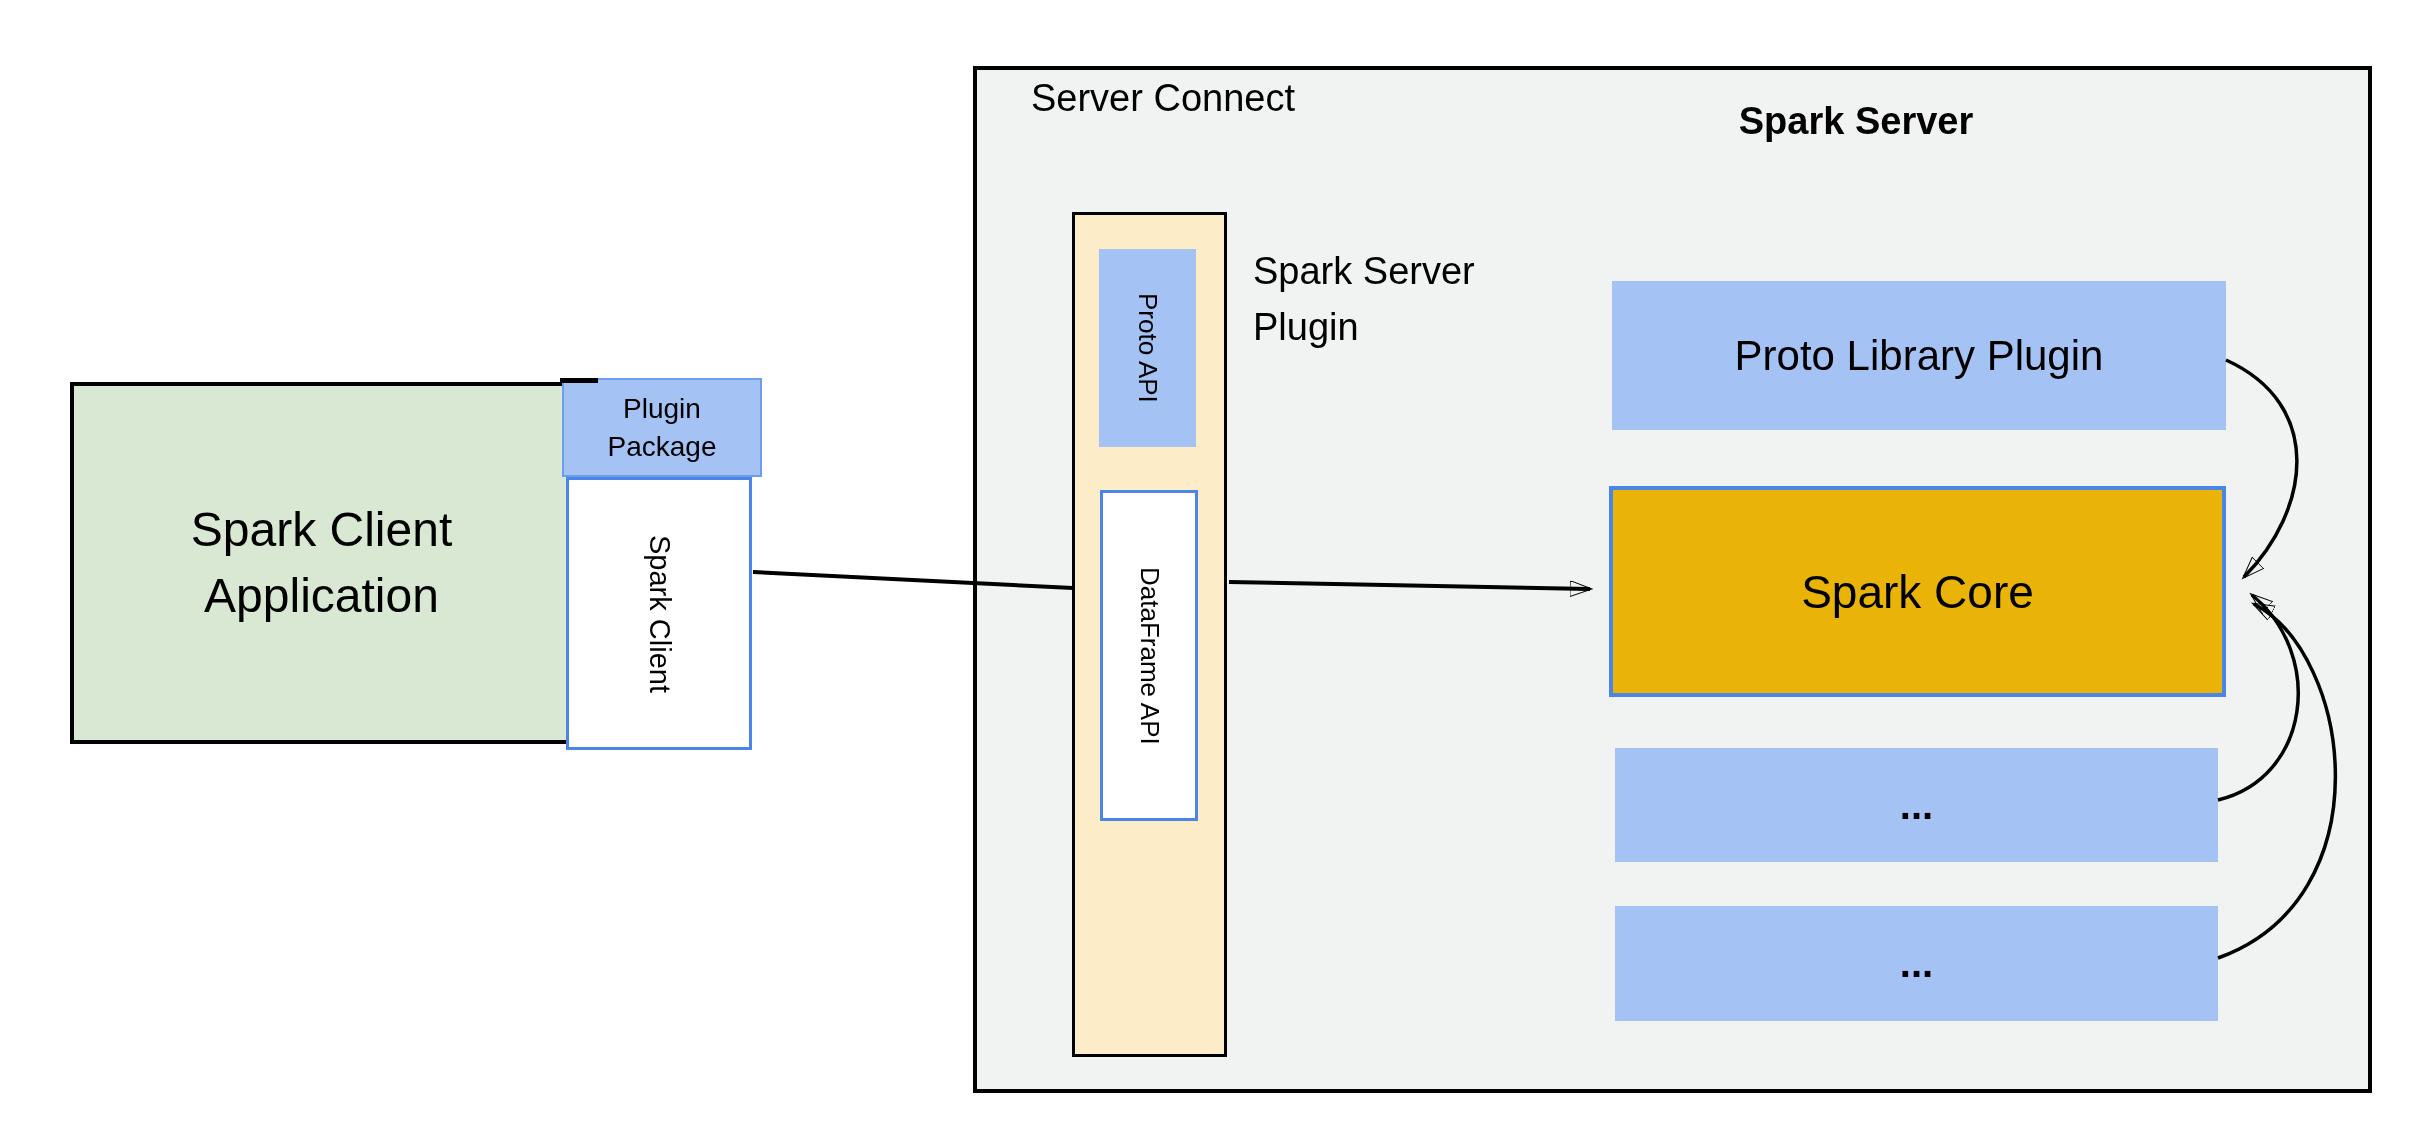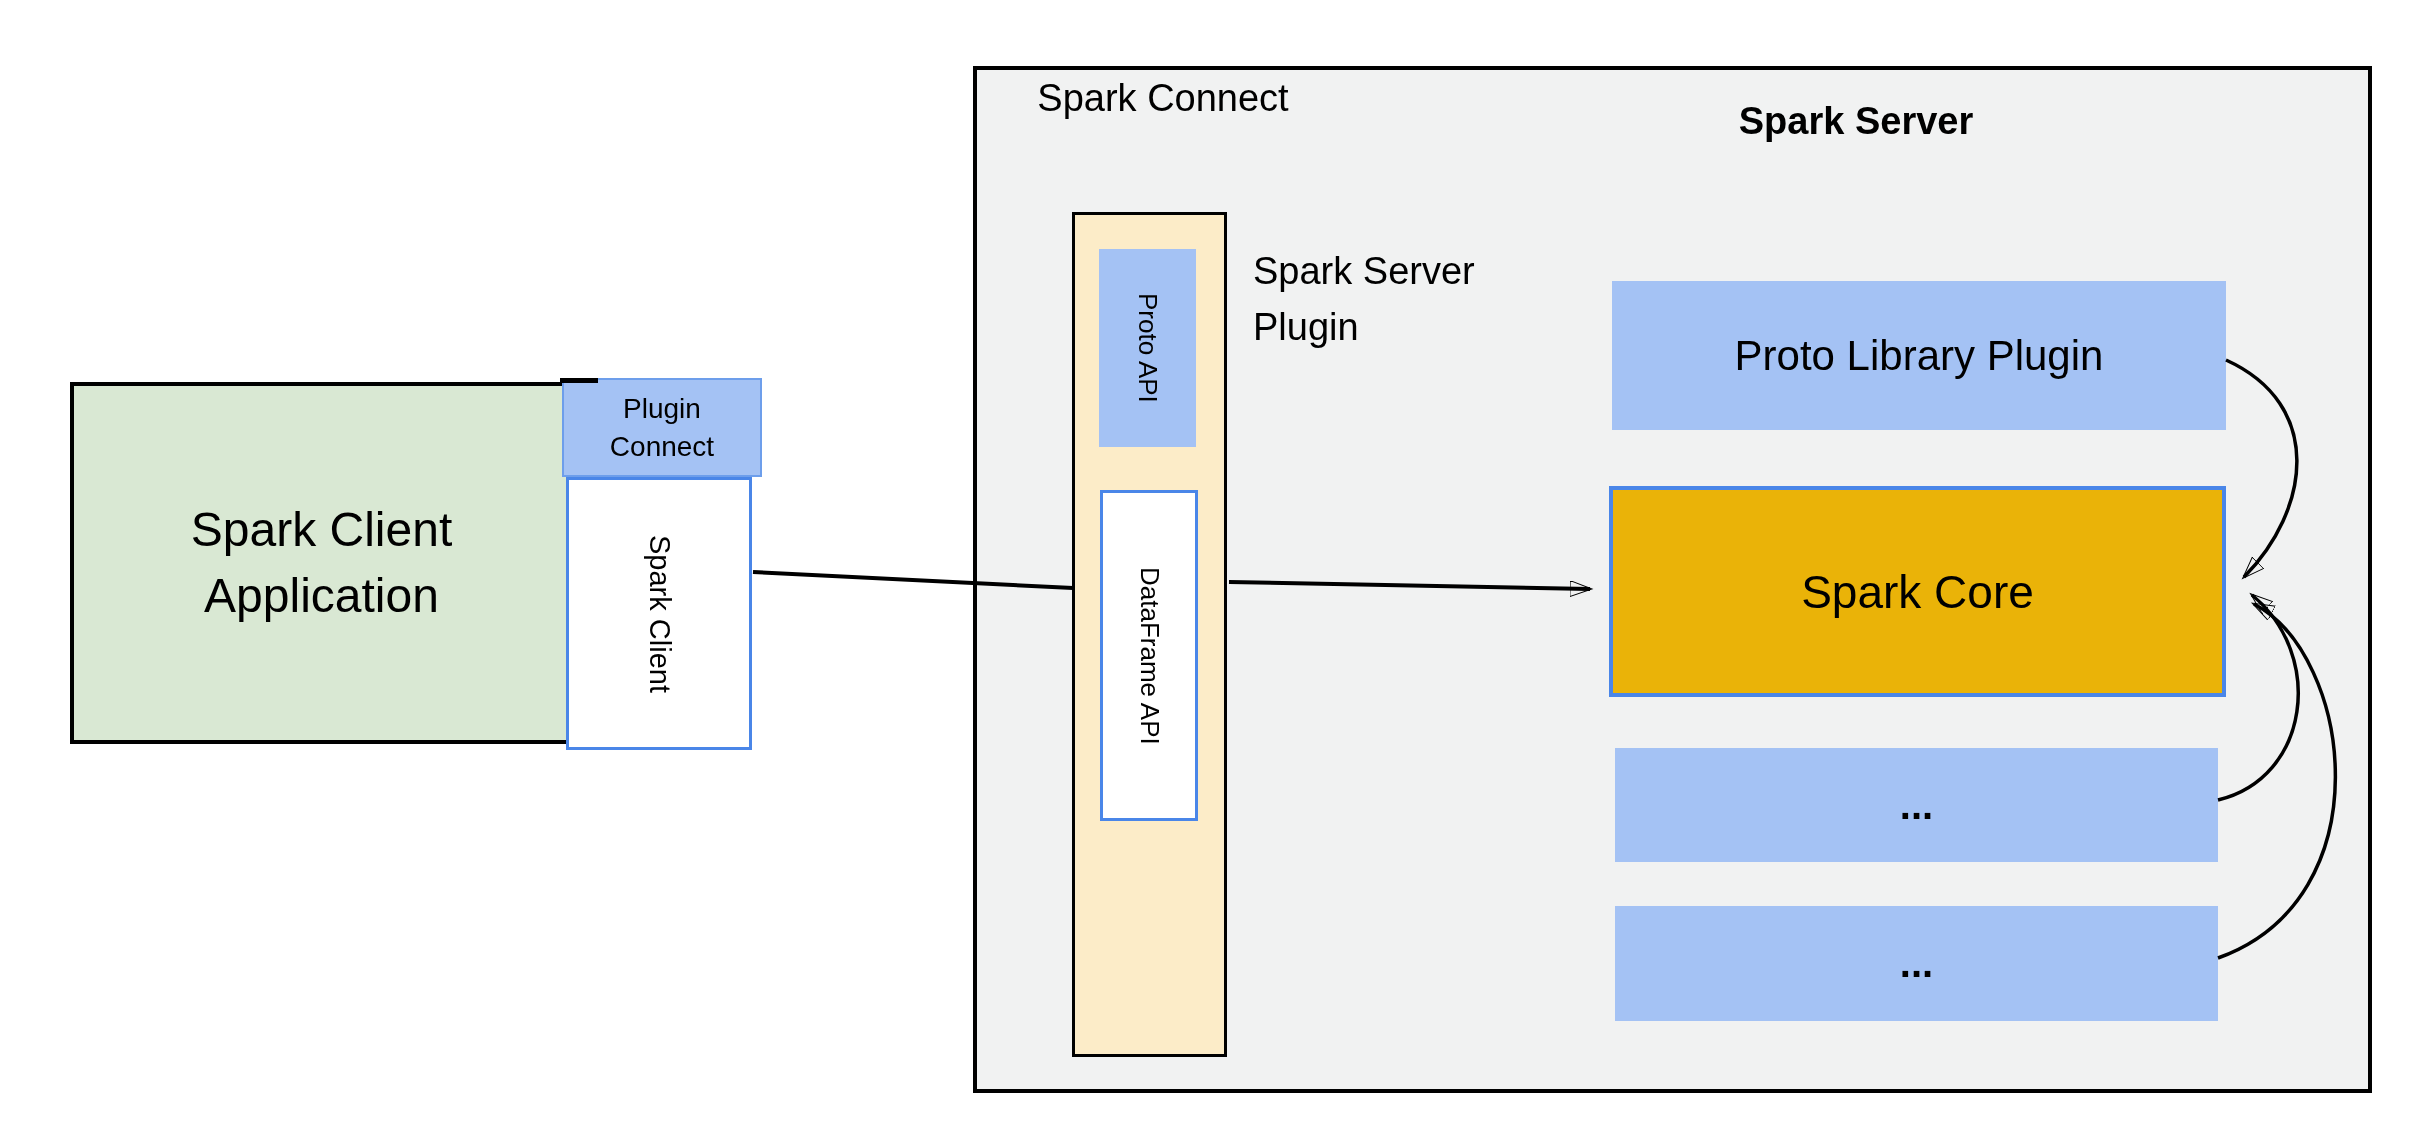--- a/index.html
+++ b/index.html
@@ -53,21 +53,21 @@
   .arrowhead-shape{fill:var(--arrow);}
 </style>
 </head>
 <body>
 
 <div id="canvas">
 
   <div class="box server-box"></div>
 
   <div class="box connect-title">
-    <div>Spark Connect</div>
+    <div>Server Connect</div>
   </div>
 
   <div class="box server-title">Spark Server</div>
 
   <div class="box yellow-col"></div>
   <div class="box center proto-box">
     <span class="vtext">Proto API</span>
   </div>
   <div class="box center dataframe-box">
     <span class="vtext">DataFrame API</span>
@@ -85,21 +85,21 @@
 
   <div class="box center green-box">
     <div>
       <div>Spark Client</div>
       <div>Application</div>
     </div>
   </div>
   <div class="box center package-box">
     <div>
       <div>Plugin</div>
-      <div>Connect</div>
+      <div>Package</div>
     </div>
   </div>
   <div class="box center client-box">
     <span class="vtext">Spark Client</span>
   </div>
   <div class="box border-stub"></div>
 
   <svg id="arrows" viewBox="0 0 2435 1135" xmlns="http://www.w3.org/2000/svg">
     <defs>
       <marker id="ah" markerUnits="userSpaceOnUse" markerWidth="26" markerHeight="18" refX="20" refY="8" orient="auto">

